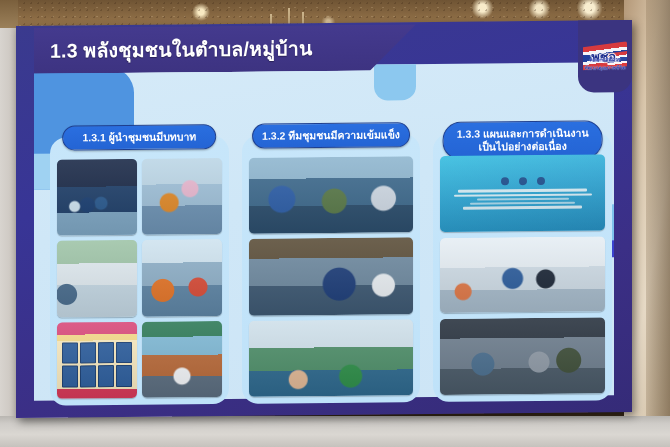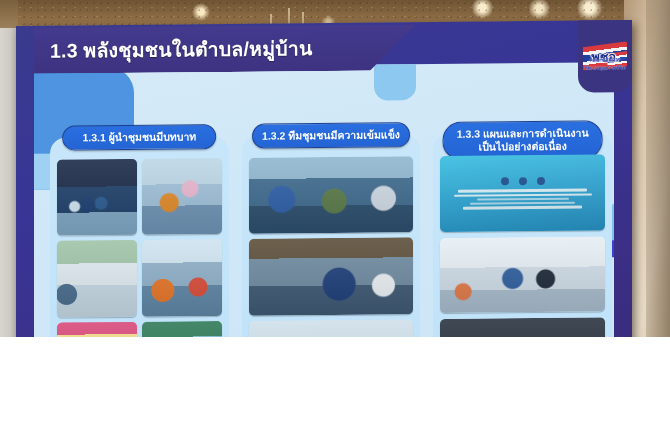--- a/index.html
+++ b/index.html
@@ -5,21 +5,21 @@
   * { box-sizing: border-box; margin: 0; padding: 0; }
 
   html, body {
     width: 670px; height: 447px;
     overflow: hidden;
     font-family: "Liberation Sans", "DejaVu Sans", sans-serif;
   }
 
   #stage {
     position: relative;
-    width: 670px; height: 337px;
+    width: 670px; height: 447px;
     background: #3a2a18;
     overflow: hidden;
   }
 
   
   .ceiling {
     position: absolute; left: 0; top: 0; width: 670px; height: 40px;
     background:
       radial-gradient(circle at 30% 30%, rgba(255,240,200,0.95) 0 3px, rgba(255,240,200,0) 9px),
       radial-gradient(circle at 72% 20%, rgba(255,243,210,0.95) 0 4px, rgba(255,243,210,0) 11px),

